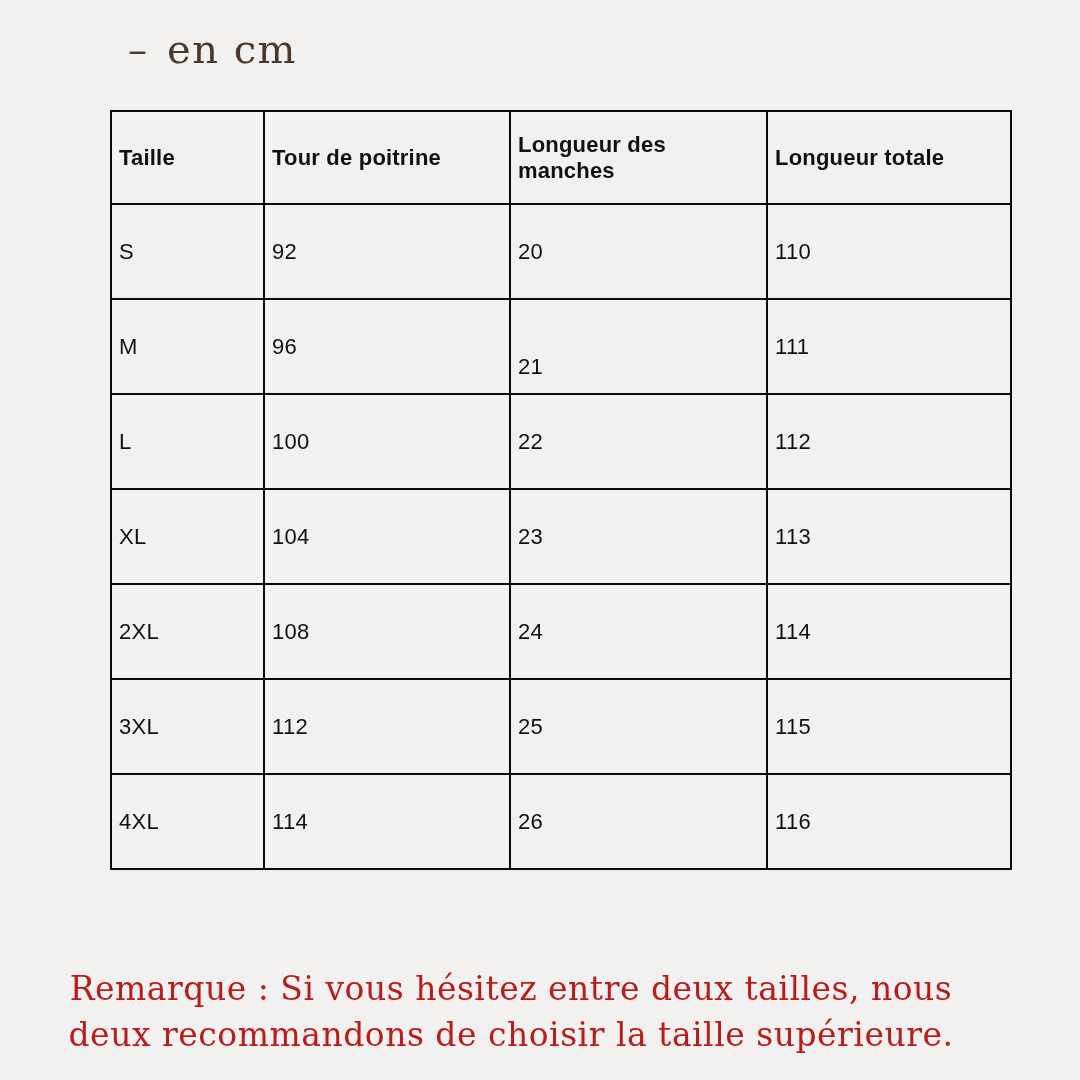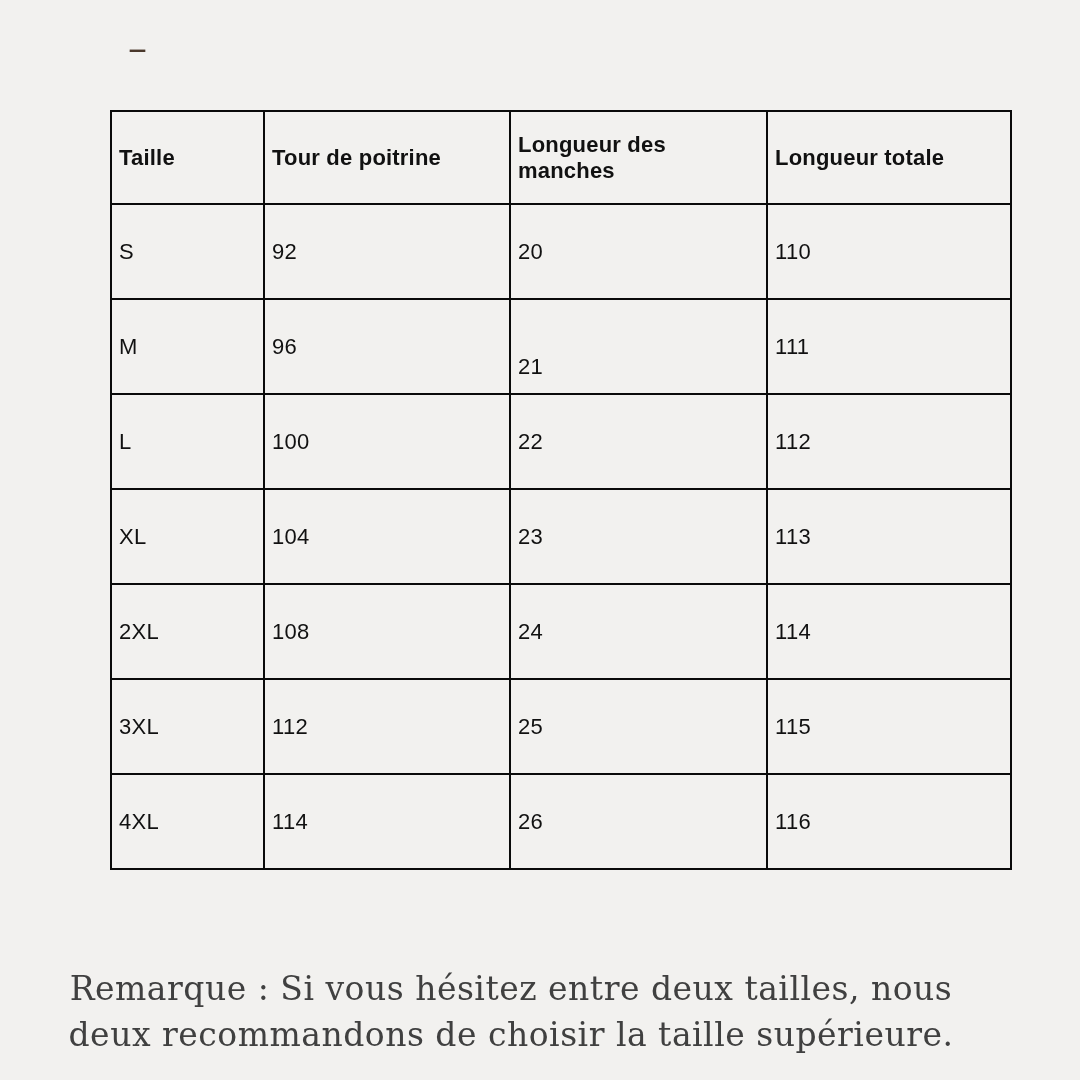--- a/index.html
+++ b/index.html
@@ -44,33 +44,34 @@
   .size-table td{
     height:95px;
     font-size:22px;font-weight:normal;letter-spacing:0.3px;
   }
   .size-table td.nudge-down{padding-top:41px;}
 
   
   .note{
     position:absolute;left:0;top:966px;width:1022px;
     text-align:center;
-    color:#404040;
+    color:#b91c1c;
     font-family:"DejaVu Serif","Liberation Serif",serif;
     font-size:33px;line-height:46px;
     letter-spacing:0.5px;
   }
 </style>
 </head>
 <body>
 
 <div class="canvas">
 
   <header class="title">
     <span class="title-dash">–</span>
+    <span class="title-unit">en cm</span>
   </header>
 
   <table class="size-table">
     <colgroup>
       <col style="width:153px">
       <col style="width:246px">
       <col style="width:257px">
       <col style="width:244px">
     </colgroup>
     <thead>

